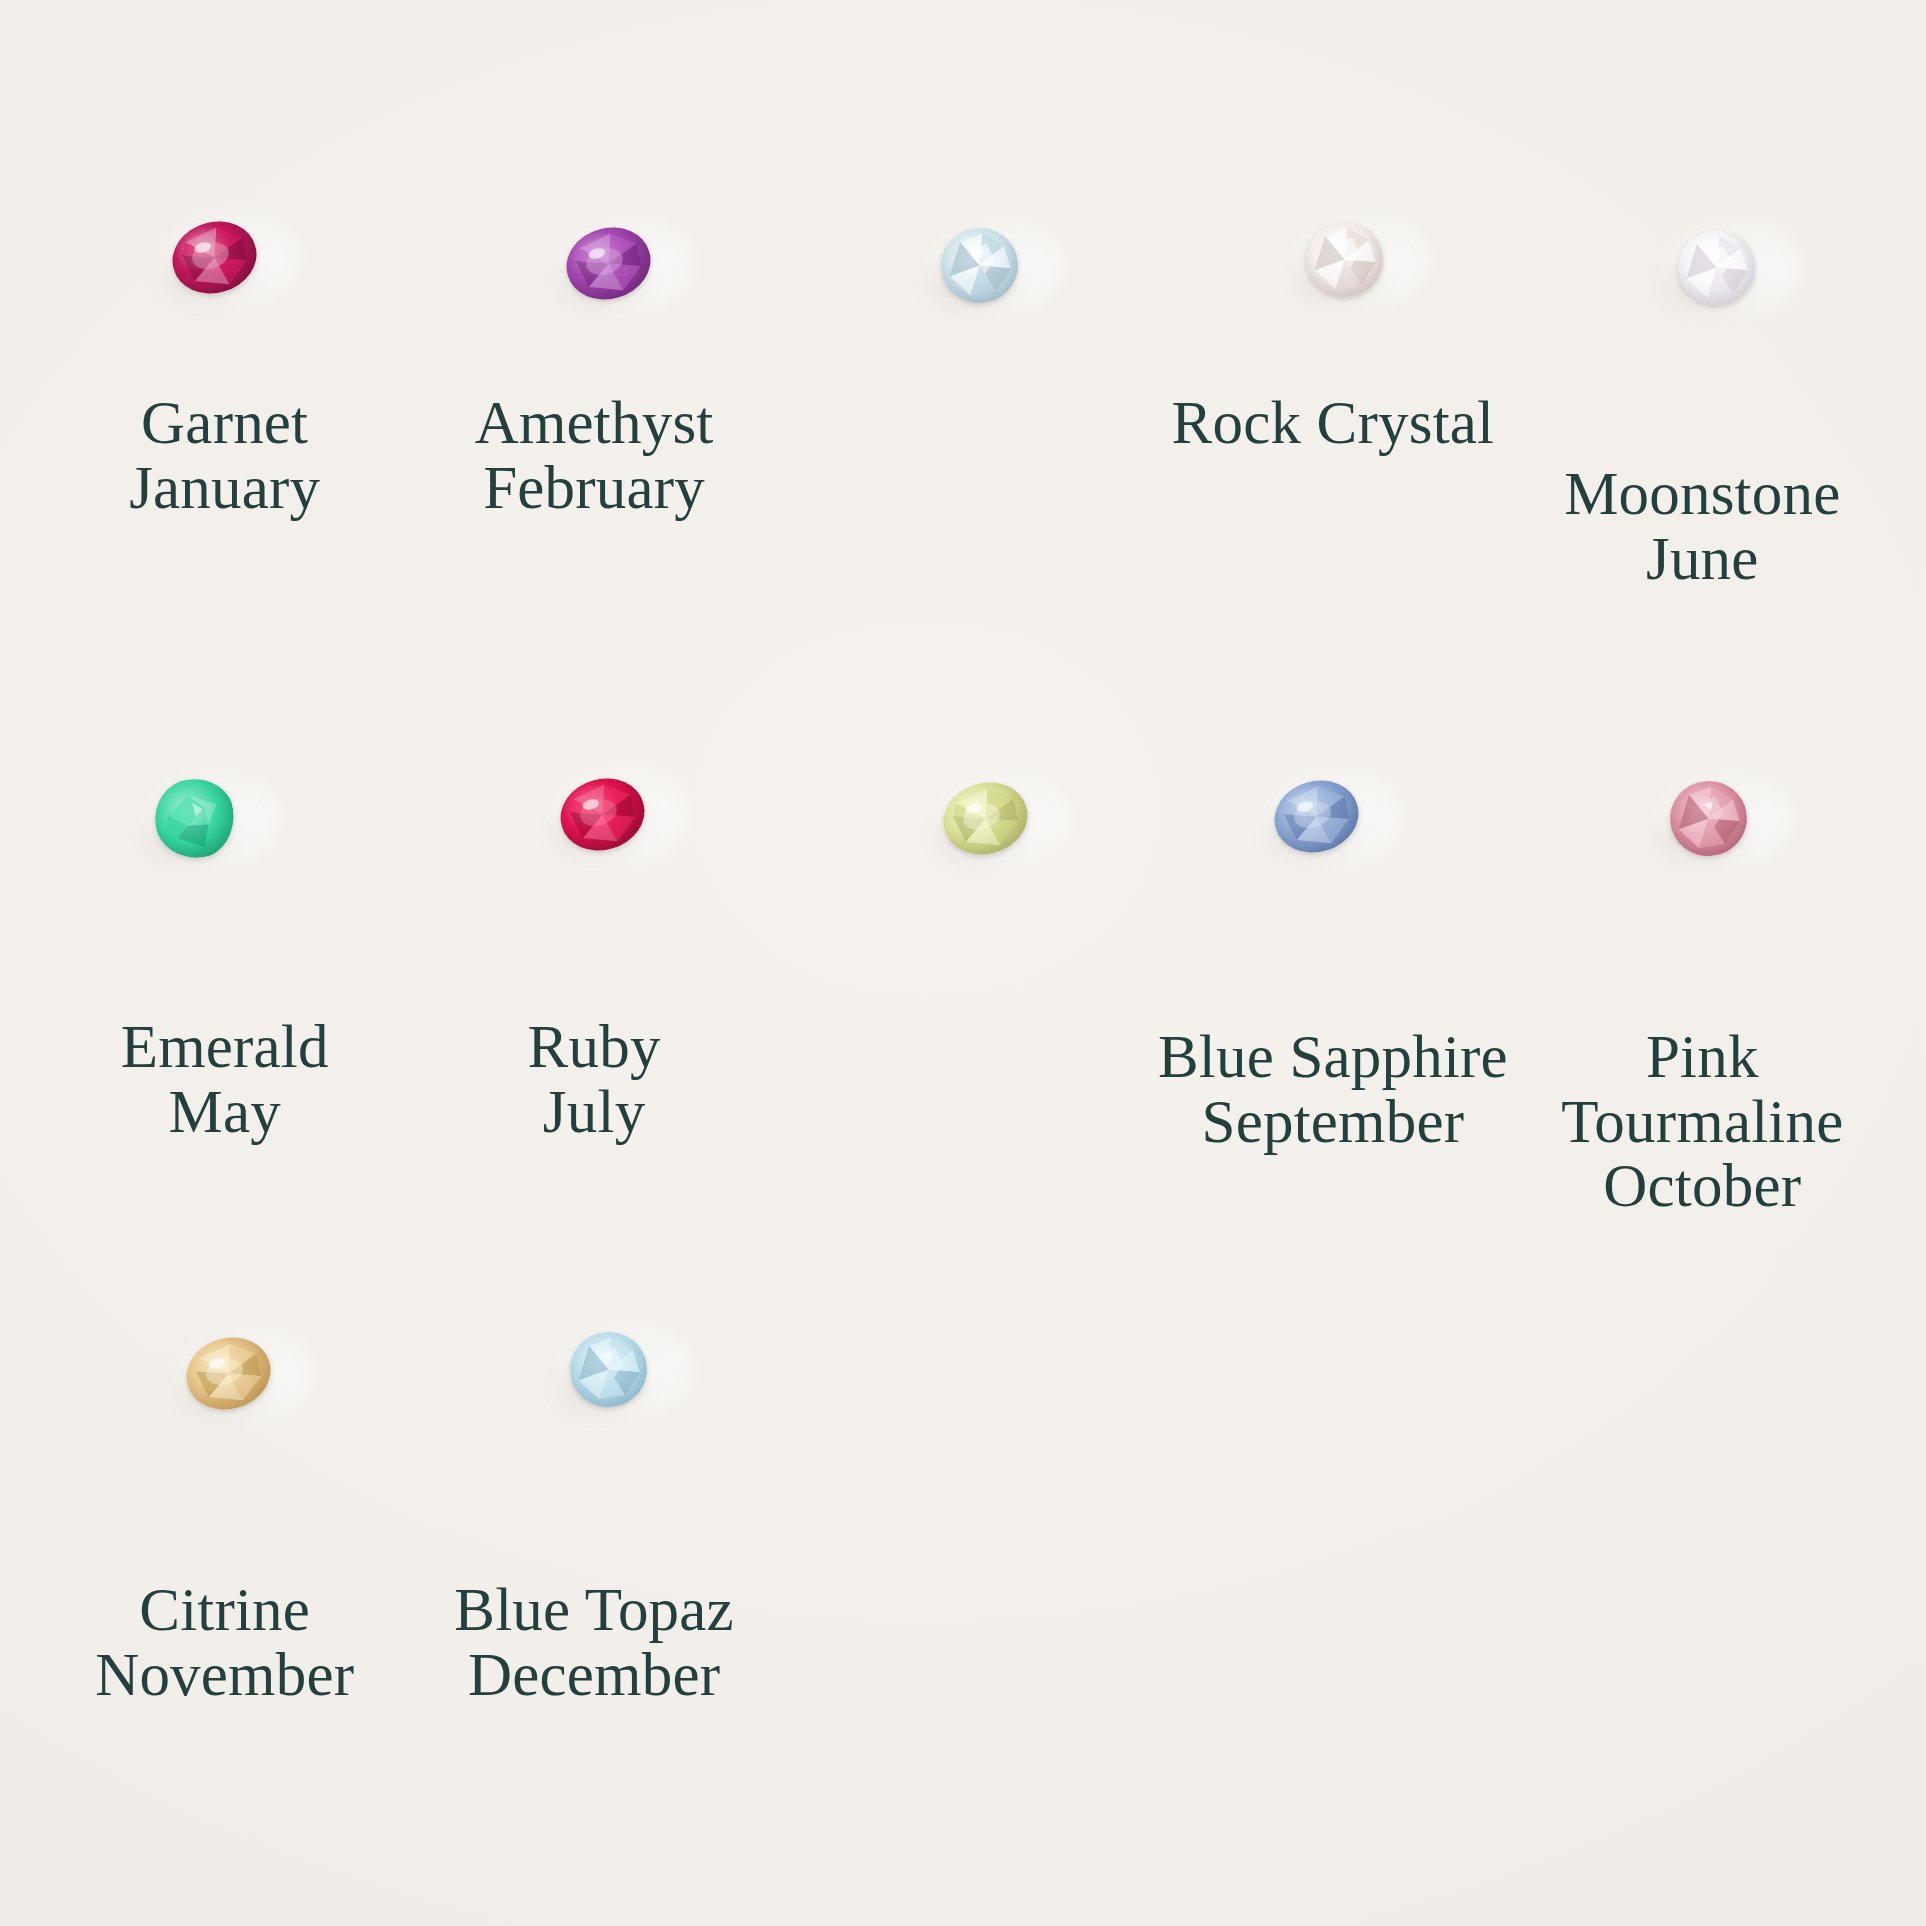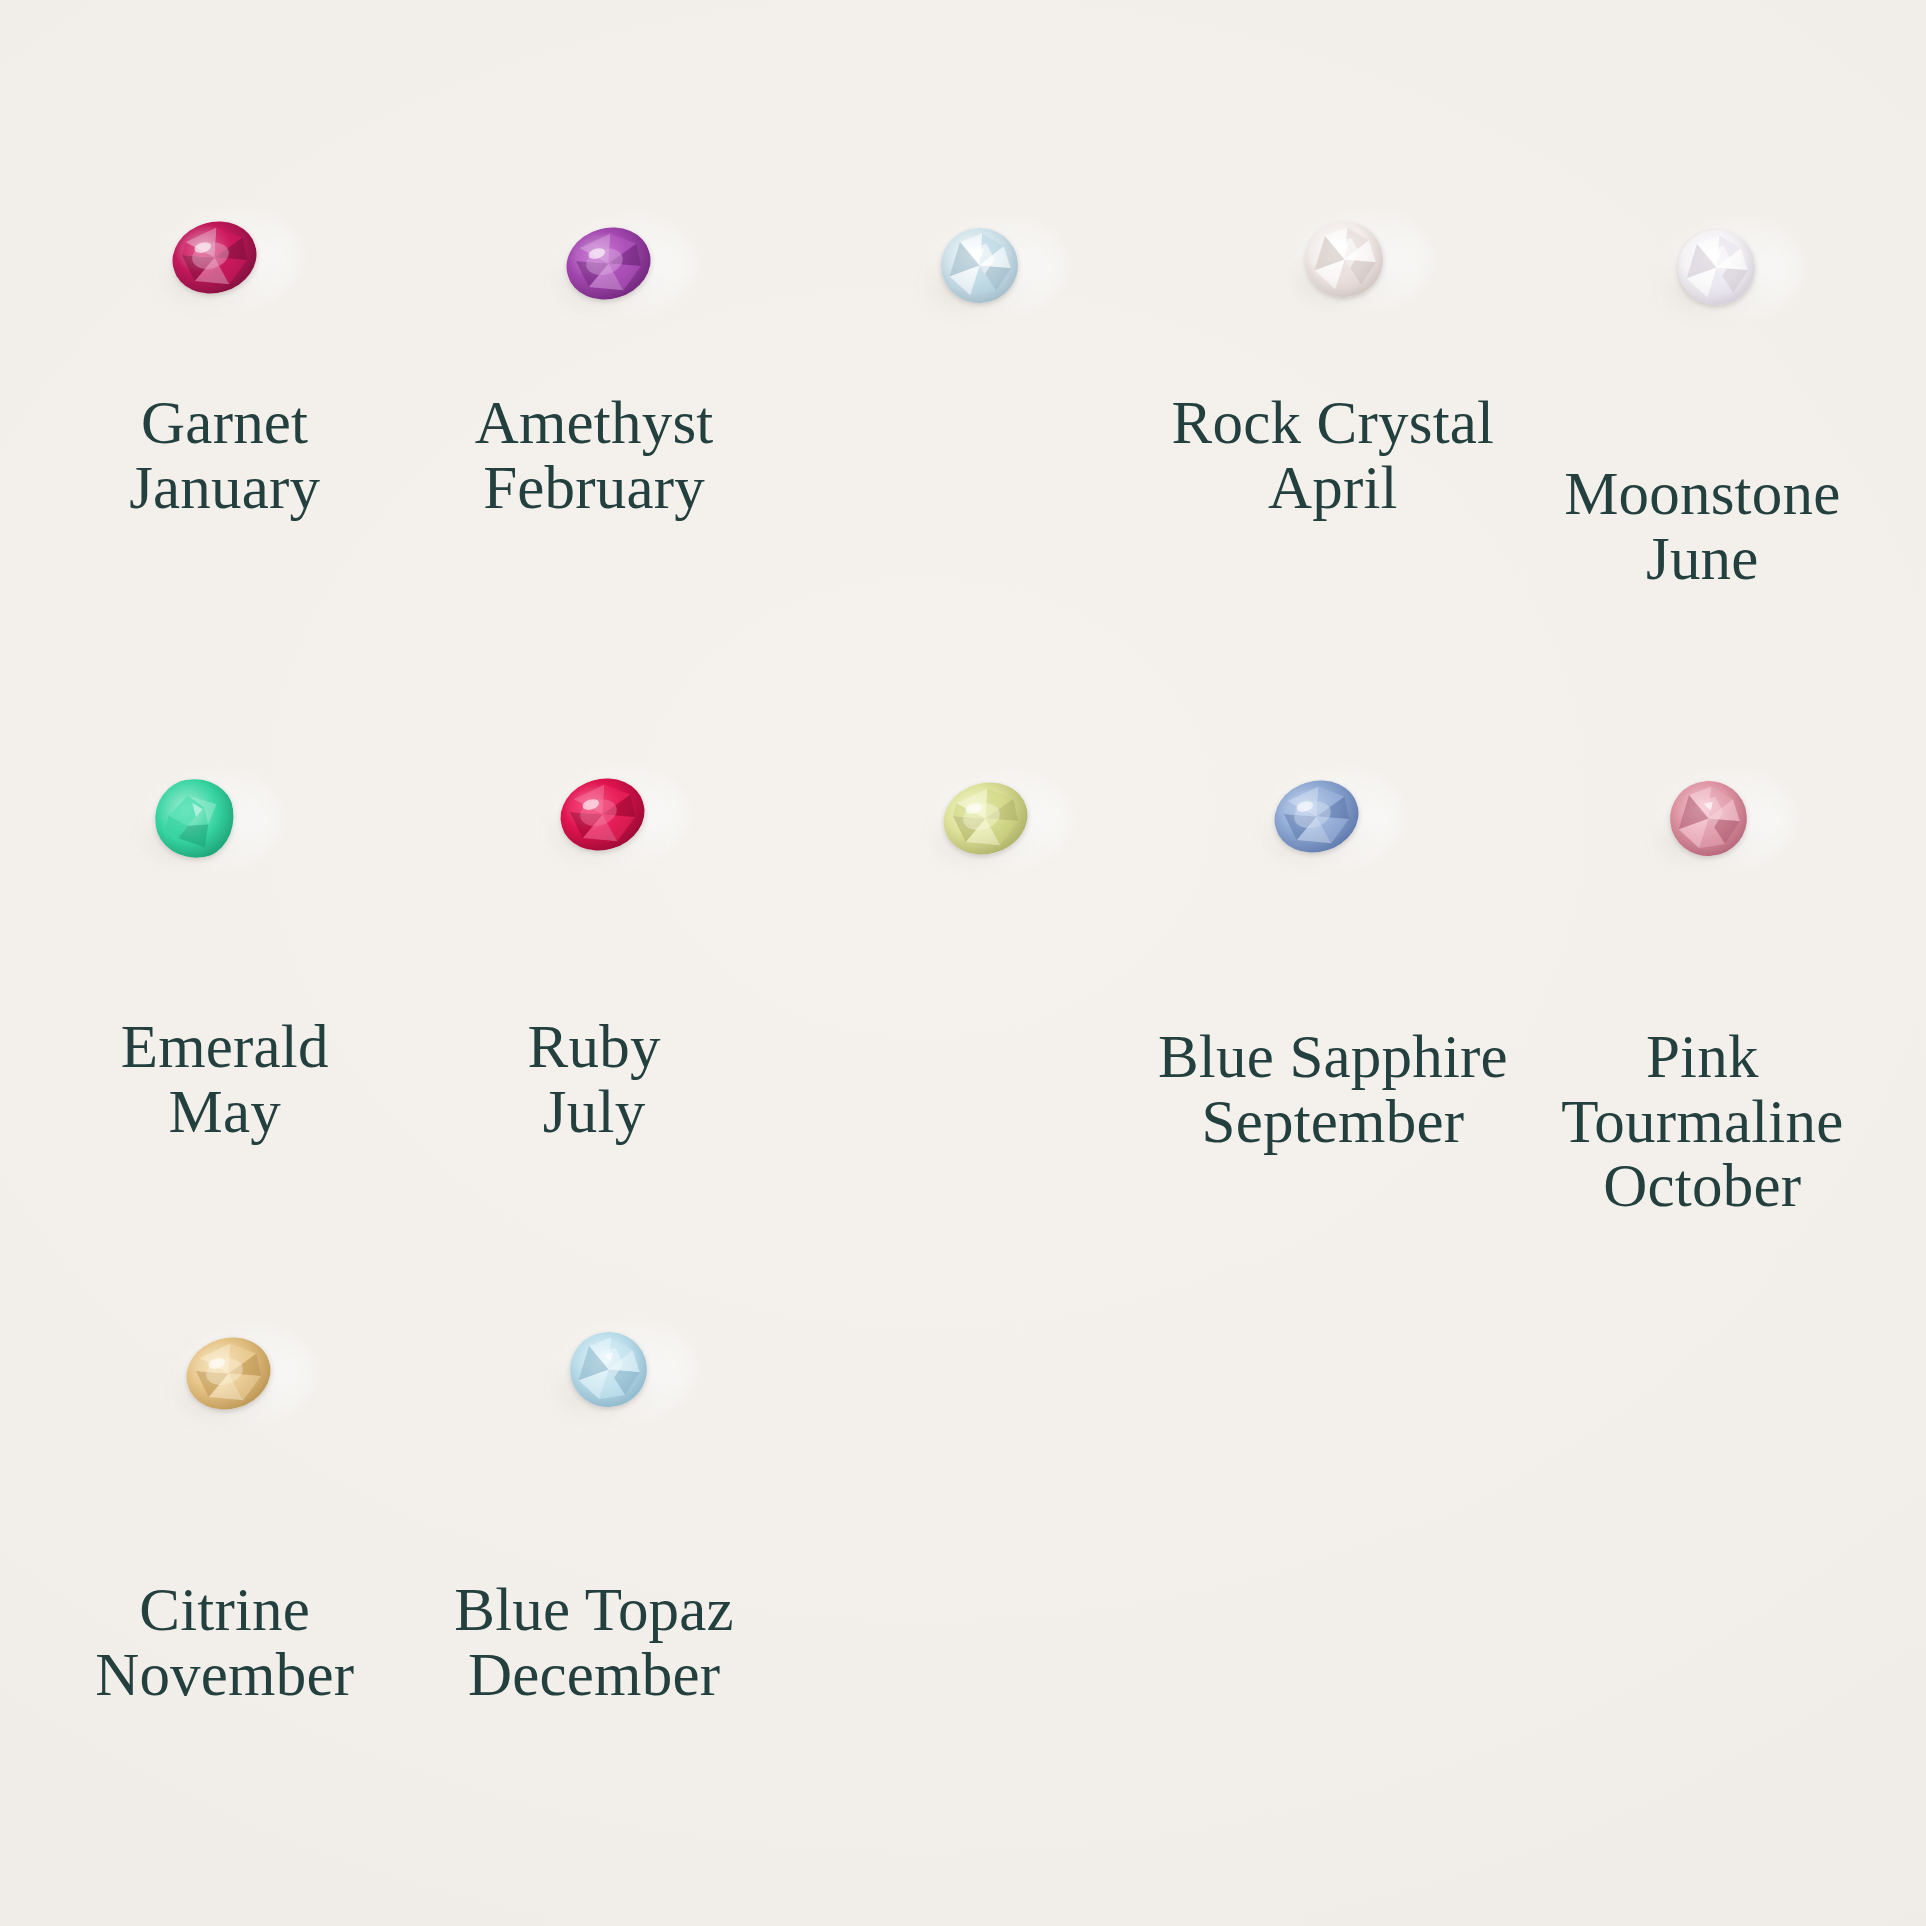--- a/index.html
+++ b/index.html
@@ -283,21 +283,20 @@
         <polygon points="50,50 10,60 28,16" fill="#cdbfbb"></polygon>
       </g>
       <polygon points="50,50 40,26 62,22 70,44 56,62" fill="#ffffff" opacity=".55"></polygon>
       <polygon points="46,30 58,28 54,40" fill="#ffffff" opacity=".7"></polygon>
     </svg>
             </div>
           </div>
         </div>
         <div class="caption">
           <span class="gem-name">Rock Crystal</span>
-          <span class="gem-month">April</span>
         </div>
       </div>
       <div class="cell row2 c5">
         <div class="gem-slot">
           <div class="gem-wrap">
             <div class="gem-shadow"></div>
             <div class="gem-glow"></div>
             <div class="gem round">
     <svg viewBox="0 0 100 100" preserveAspectRatio="none" aria-hidden="true">
       <defs>

